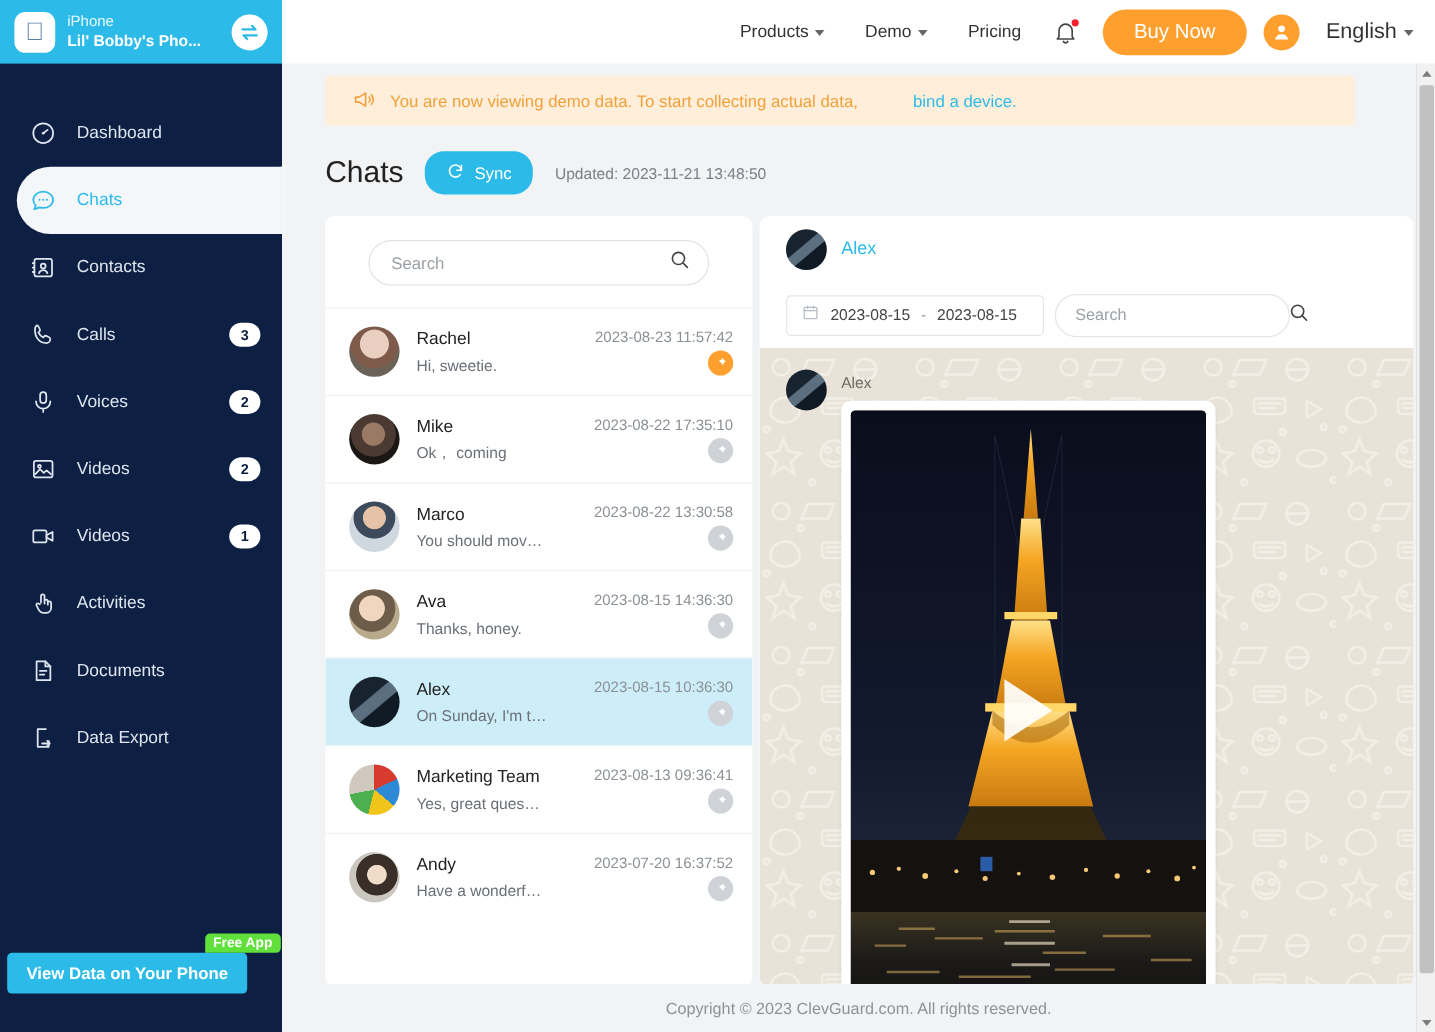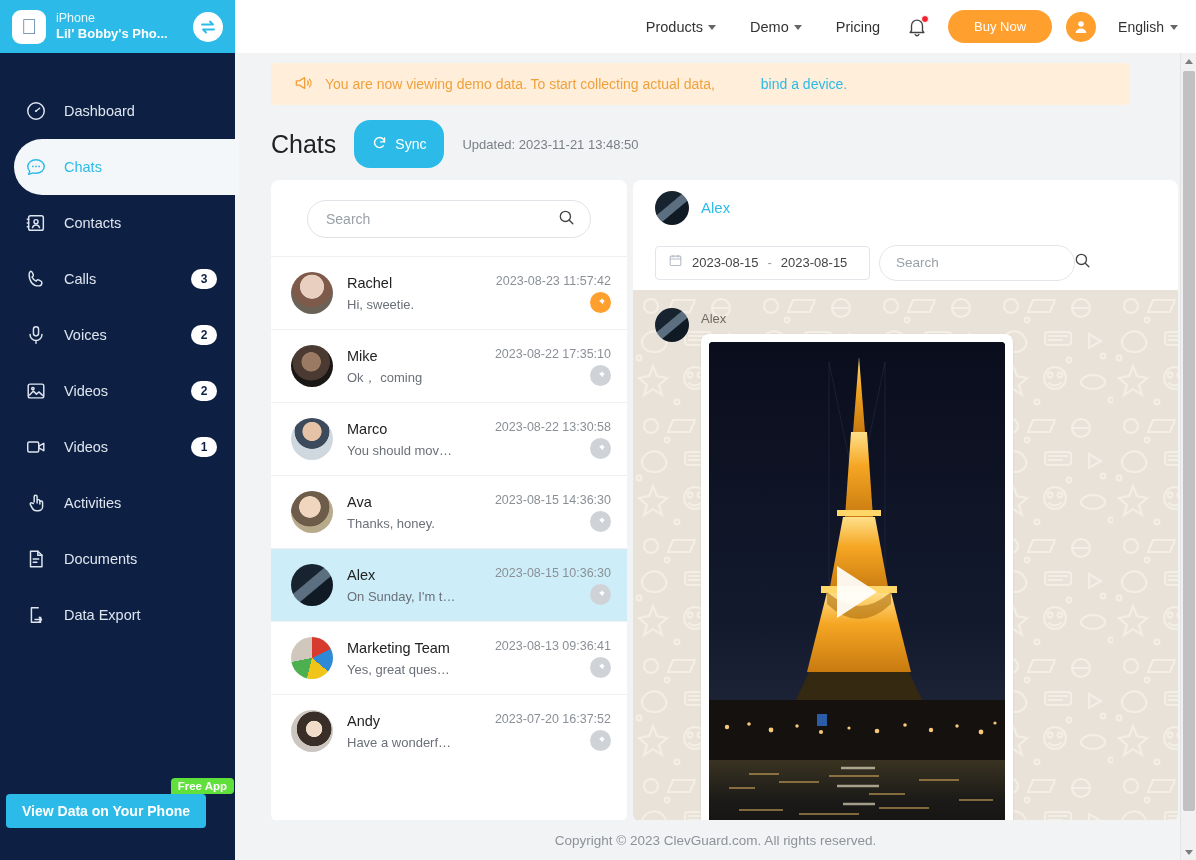--- a/index.html
+++ b/index.html
@@ -82,45 +82,45 @@
   .topnav { display:flex; gap:34px; margin-right:26px; }
   .topnav a {
     font-size:14.5px; color:#333; text-decoration:none; display:flex;
     align-items:center; gap:5px; cursor:pointer;
   }
   .caret { width:0;height:0;border-left:4px solid transparent;border-right:4px solid transparent;border-top:5px solid #666; margin-top:2px;}
   .bell-wrap { position:relative; cursor:pointer; margin-right:20px; display:flex; align-items:center;}
   .bell-dot { position:absolute; top:-1px; right:-1px; width:8px;height:8px;border-radius:50%;background:#f5222d; border:1.5px solid #fff;}
   .buy-btn {
     background:#ff9f2e; color:#fff; border:none; border-radius:20px;
-    font-size:13px; padding:9px 26px; cursor:pointer; margin-right:14px; white-space:nowrap;
+    font-size:17px; padding:9px 26px; cursor:pointer; margin-right:14px; white-space:nowrap;
   }
   .avatar-circ {
     width:30px;height:30px;border-radius:50%;background:#ff9f2e;
     display:flex;align-items:center;justify-content:center;cursor:pointer;margin-right:22px;
   }
-  .lang { display:flex;align-items:center;gap:6px;font-size:14px;color:#333;cursor:pointer;}
+  .lang { display:flex;align-items:center;gap:6px;font-size:18px;color:#333;cursor:pointer;}
 
   .content {
     flex:1; background:#f2f3f5; overflow:hidden; position:relative;
     padding:0 18px 0 36px;
   }
 
   .notice {
     margin-top:10px; height:42px; background:#ffeed9; border-radius:4px;
     display:flex; align-items:center; gap:12px; padding:0 22px; font-size:14px; color:#f0a13c;
     width:858px;
   }
   .notice a { color:#2cbbe8; text-decoration:none; cursor:pointer;padding-left:42px; }
 
   .page-head { display:flex; align-items:center; gap:18px; margin-top:23px; height:32px; }
   .page-title { font-size:25px; color:#222; font-weight:normal; }
   .sync-btn {
     background:#2cbbe8; color:#fff; border:none; border-radius:16px;
-    height:48px; padding:0 18px; font-size:14px; display:flex; align-items:center; gap:8px; cursor:pointer;
+    height:36px; padding:0 18px; font-size:14px; display:flex; align-items:center; gap:8px; cursor:pointer;
   }
   .updated { font-size:13px; color:#7a7f87; }
 
   .panels { display:flex; gap:6px; margin-top:20px; height:642px; }
 
   
   .list-panel {
     width:356px; flex:0 0 356px; background:#fff; border-radius:8px;
     display:flex; flex-direction:column; overflow:hidden;
   }

